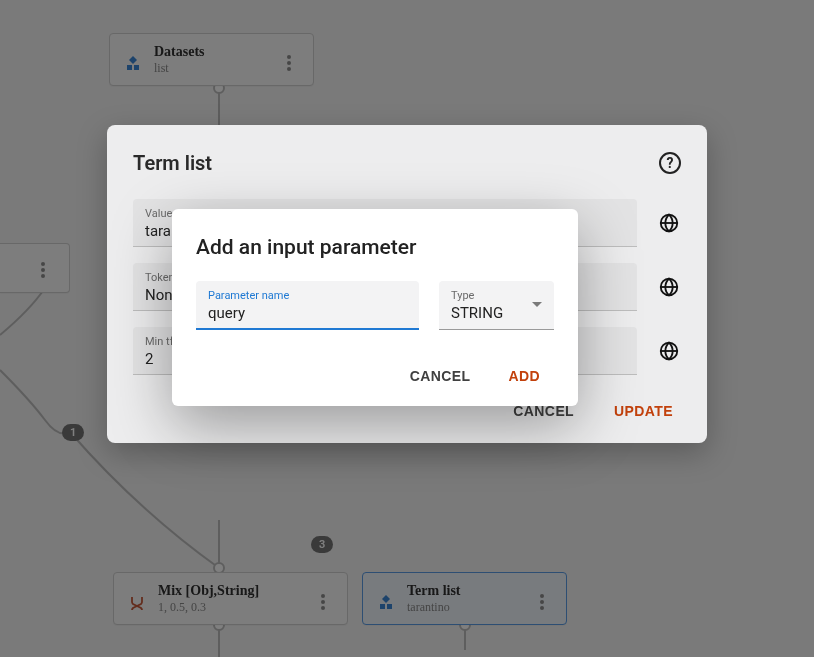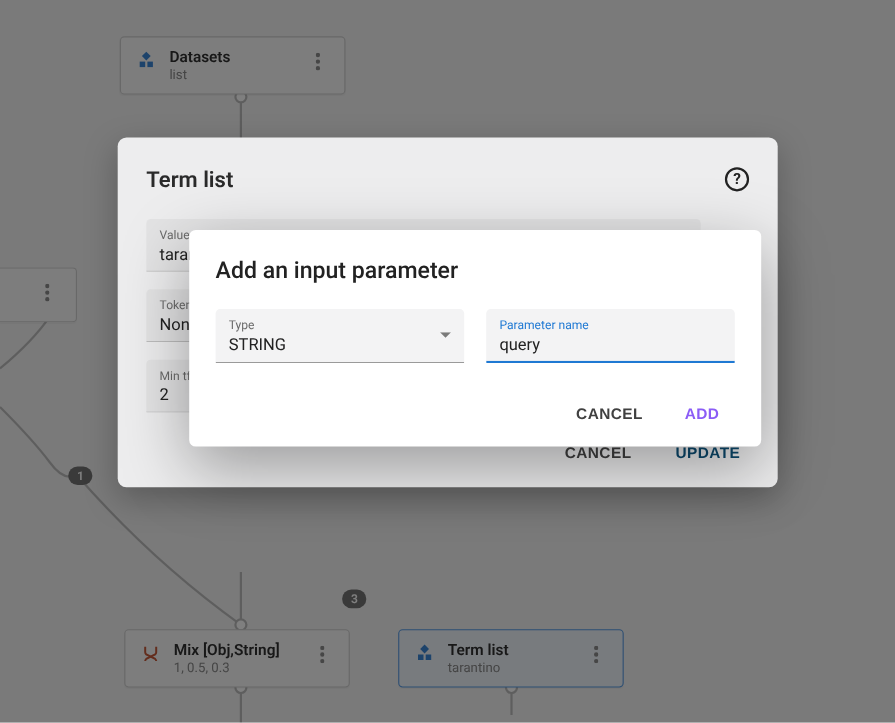--- a/index.html
+++ b/index.html
@@ -36,23 +36,24 @@
     border-radius: 10px;
     padding: 2px 8px;
     line-height: 13px;
   }
   .node {
     position: absolute;
     background: #fafafa;
     border: 1px solid #d0d0d0;
     border-radius: 4px;
     display: flex;
-    align-items: flex-start;
+    align-items: flex-end;
     padding: 10px 12px;
     box-shadow: 0 1px 1px rgba(0,0,0,0.03);
+    font-family: Liberation Serif, serif;
   }
   .node.selected {
     background: #f0f6fd;
     border: 1px solid #5a9de6;
   }
   .node .icon-slot {
     width: 22px; height: 22px;
     display: flex; align-items: center; justify-content: center;
     margin-right: 10px;
     font-size: 16px;
@@ -135,29 +136,29 @@
     padding-right: 4px;
   }
   .dialog-outer .dlg-actions .btn {
     font-size: 14px; font-weight: 600; letter-spacing: 0.4px;
     background: none; border: none;
     color: #404040;
     cursor: pointer;
     padding: 6px 4px;
   }
   .dialog-outer .dlg-actions .btn.disabled {
-    color: #0c4a6e;
+    color: #c2410c;
     cursor: default;
   }
 
   
   .dialog-inner {
     position: absolute;
     left: 172px; top: 209px;
-    width: 520px;
+    width: 406px;
     background: #ffffff;
     border-radius: 6px;
     padding: 26px 24px 18px 24px;
     box-shadow: 0 20px 60px rgba(0,0,0,0.35);
   }
   .dialog-inner .in-title {
     font-size: 21px; font-weight: 500; color: #222;
     margin-bottom: 22px;
   }
   .dialog-inner .in-fields {
@@ -207,21 +208,21 @@
     gap: 34px;
     margin-top: 34px;
     padding-right: 12px;
   }
   .dialog-inner .in-actions .ibtn {
     font-size: 14px; font-weight: 600; letter-spacing: 0.4px;
     background: none; border: none; cursor: pointer;
     padding: 4px 2px;
   }
   .dialog-inner .in-actions .ibtn.secondary { color: #404040; }
-  .dialog-inner .in-actions .ibtn.primary   { color: #8b5cf6; }
+  .dialog-inner .in-actions .ibtn.primary   { color: #c2410c; }
 
   
   svg { display: block; }
   @keyframes blink { 50% { opacity: 0; } }
 </style>
 </head>
 <body>
 
 <div class="canvas">
 
@@ -273,21 +274,21 @@
           <circle cx="2" cy="2" r="2" fill="#8d8d8d"></circle>
           <circle cx="2" cy="8" r="2" fill="#8d8d8d"></circle>
           <circle cx="2" cy="14" r="2" fill="#8d8d8d"></circle>
         </svg>
     </span>
   </div>
 
   <div class="count-badge" style="left:62px; top:424px;">1</div>
   <div class="count-badge" style="left:311px; top:536px;">3</div>
 
-  <div class="node" style="left:113px; top:572px; width:205px;">
+  <div class="node" style="left:113px; top:572px; width:235px;">
     <span class="icon-slot">
       <svg width="16" height="16" viewBox="0 0 16 16">
           <path d="M3 2 L3 7 Q3 8 4 9 L12 13 Q13 14 13 15" stroke="#c75a3a" stroke-width="1.8" fill="none"></path>
           <path d="M13 2 L13 7 Q13 8 12 9 L4 13 Q3 14 3 15" stroke="#c75a3a" stroke-width="1.8" fill="none"></path>
         </svg>
     </span>
     <div class="titles">
       <span class="title">Mix [Obj,String]</span>
       <span class="subtitle">1, 0.5, 0.3</span>
     </div>
@@ -377,32 +378,32 @@
   <div class="dlg-actions">
     <button class="btn">CANCEL</button>
     <button class="btn disabled">UPDATE</button>
   </div>
 </div>
 
 <div class="dialog-inner">
   <div class="in-title">Add an input parameter</div>
 
   <div class="in-fields">
+    <div class="in-field active">
+      <span class="in-label">Parameter name</span>
+      <input class="in-value" value="query" style="">
+    </div>
     <div class="in-field">
       <span class="in-label">Type</span>
       <span class="in-value-static">STRING</span>
       <span class="dropdown-caret">
         <svg width="10" height="6" viewBox="0 0 10 6">
             <path d="M0 0 L5 5 L10 0" fill="#7a7a7a"></path>
           </svg>
       </span>
     </div>
-    <div class="in-field active">
-      <span class="in-label">Parameter name</span>
-      <input class="in-value" value="query" style="">
-    </div>
   </div>
 
   <div class="in-actions">
     <button class="ibtn secondary">CANCEL</button>
     <button class="ibtn primary">ADD</button>
   </div>
 </div>
 
 </body></html>

